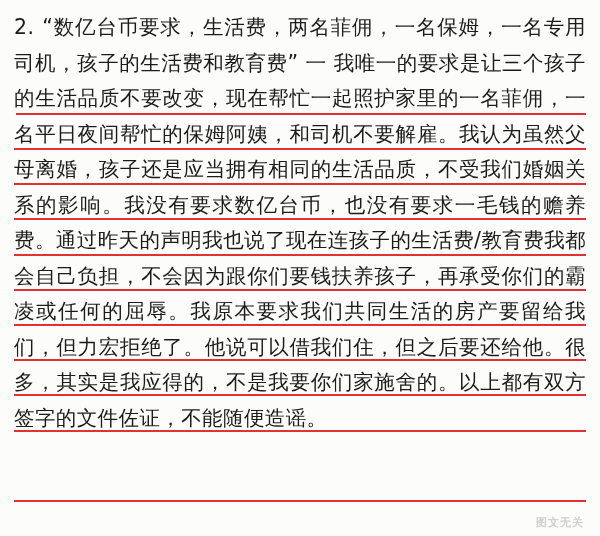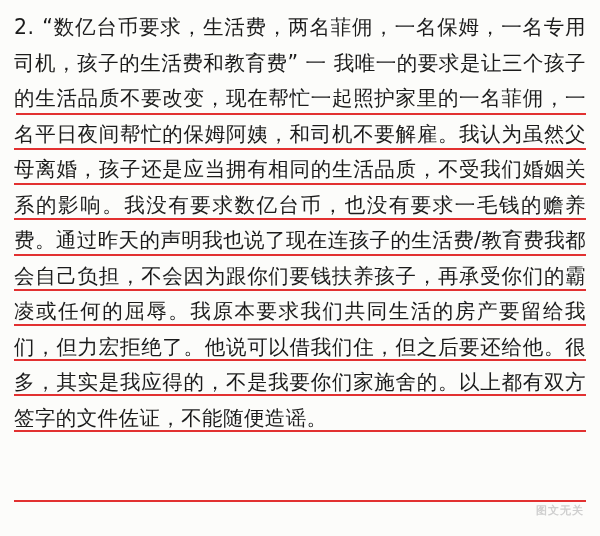--- a/index.html
+++ b/index.html
@@ -50,21 +50,21 @@
   }
   .uline {
     position: absolute;
     height: 2px;
     background: #e02020;
     opacity: 0.92;
   }
   .watermark {
     position: absolute;
     right: 16px;
-    bottom: 18px;
+    bottom: 6px;
     font-size: 11px;
     color: #cfcfcf;
     letter-spacing: 1px;
     z-index: 4;
     font-weight: bold;
   }
 </style>
 </head>
 <body>
 

